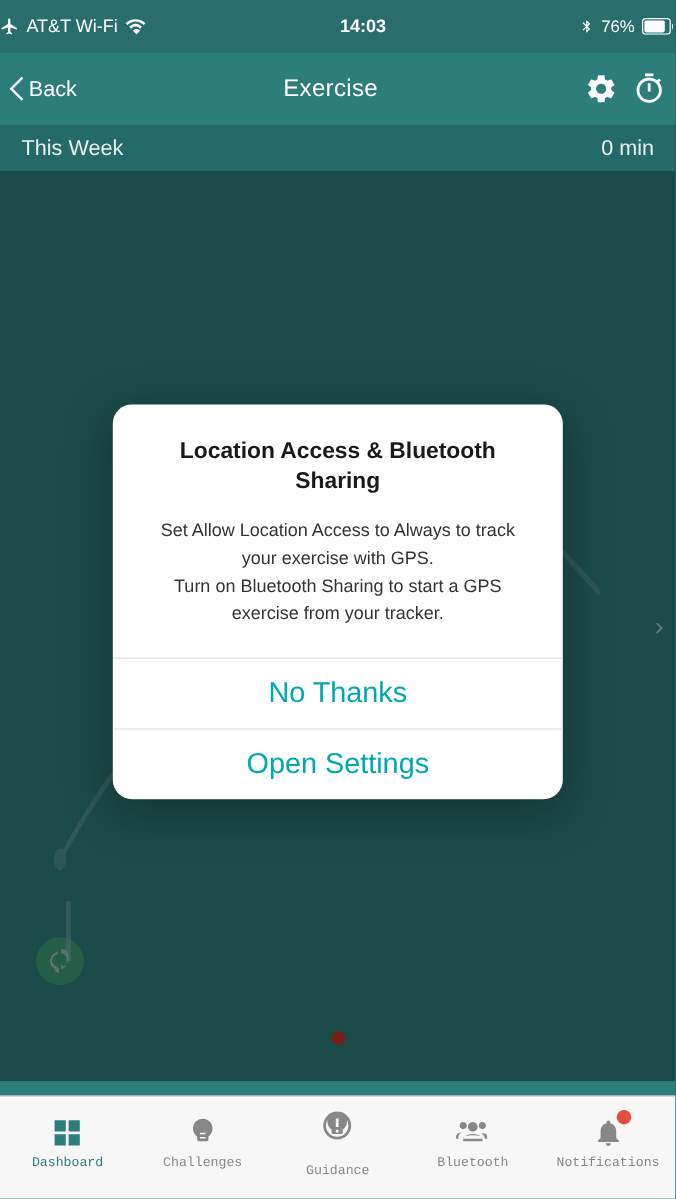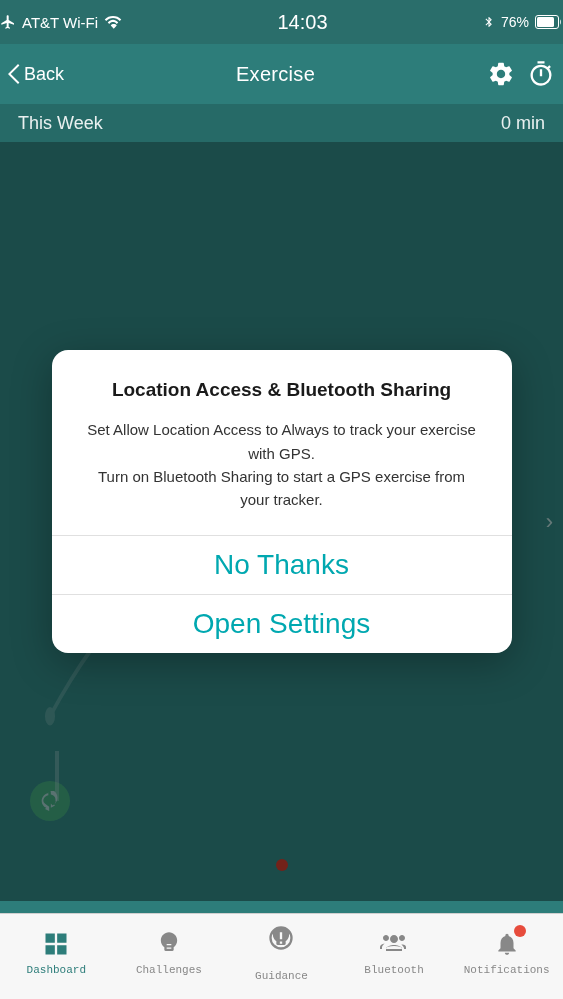--- a/index.html
+++ b/index.html
@@ -26,22 +26,22 @@
       color: white;
       font-size: 15px;
       font-weight: 500;
     }
     .status-bar-left {
       display: flex;
       align-items: center;
       gap: 6px;
     }
     .status-bar-center {
-      font-weight: 400;
-      font-size: 20px;
+      font-weight: 700;
+      font-size: 15px;
     }
     .status-bar-right {
       display: flex;
       align-items: center;
       gap: 6px;
       font-size: 14px;
     }
 
     
     .nav-bar {
@@ -104,21 +104,21 @@
       right: 0;
       bottom: 0;
       background: rgba(0,0,0,0.4);
       display: flex;
       align-items: center;
       justify-content: center;
     }
 
     
     .dialog {
-      width: 460px;
+      width: 375px;
       background: white;
       border-radius: 16px;
       overflow: hidden;
       box-shadow: 0 10px 40px rgba(0,0,0,0.3);
       margin-top: -40px;
     }
     .dialog-content {
       padding: 28px 30px 24px;
       text-align: center;
     }
@@ -136,21 +136,21 @@
     }
     .dialog-divider {
       height: 1px;
       background: #e0e0e0;
     }
     .dialog-btn {
       width: 100%;
       height: 58px;
       background: transparent;
       border: none;
-      font-size: 28px;
+      font-size: 24px;
       color: #00a8b0;
       cursor: pointer;
       display: flex;
       align-items: center;
       justify-content: center;
     }
     .dot {
       width: 12px;
       height: 12px;
       background: #c0392b;

